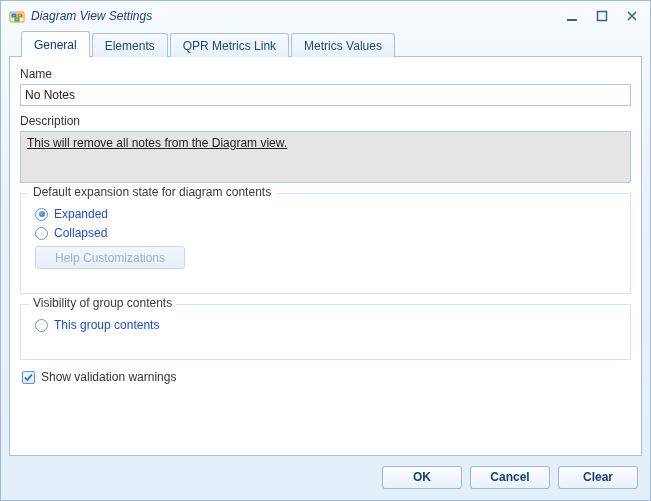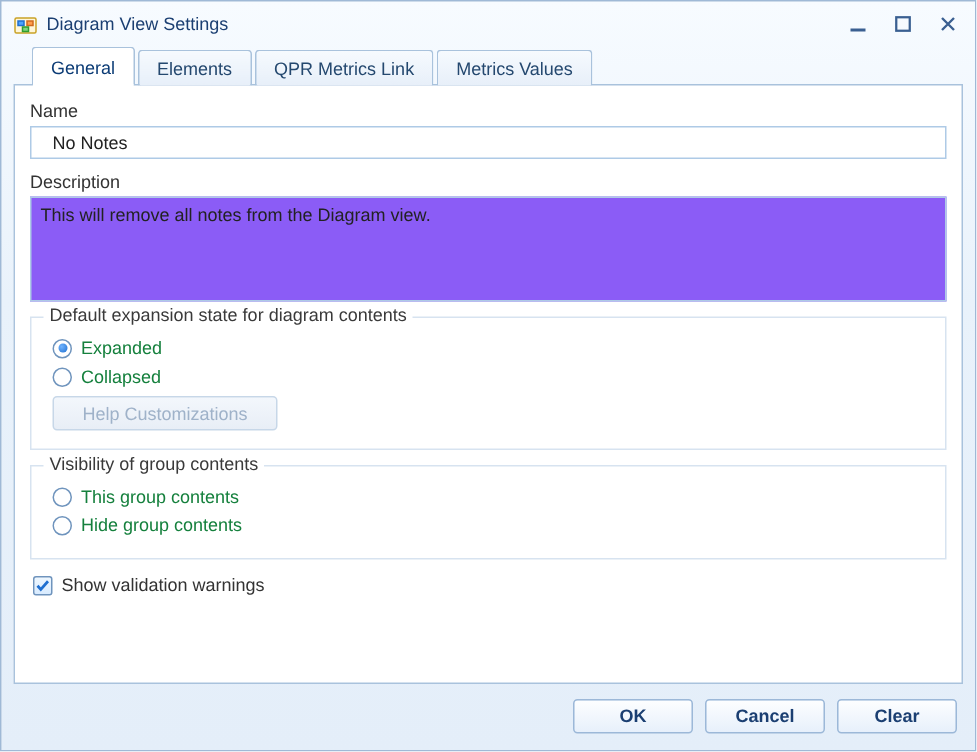--- a/index.html
+++ b/index.html
@@ -23,21 +23,21 @@
     display: flex;
     align-items: center;
     padding: 0 6px 0 8px;
     color: #2a4a7a;
   }
   .titlebar .icon {
     width: 16px; height: 16px;
     margin-right: 6px;
     display:flex; align-items:center; justify-content:center;
   }
-  .titlebar .title { flex: 0 0 auto; font-size: 12px; font-weight: 500; color:#1b3f72;}
+  .titlebar .title { flex: 0 0 auto; font-size: 12px; font-weight: 500; color:#1b3f72;font-style:italic;}
   .titlebar .spacer { flex: 1; }
   .win-btn {
     width: 24px; height: 16px;
     margin-left: 6px;
     display:flex; align-items:center; justify-content:center;
     color:#3a5f91;
     border-radius: 2px;
     cursor: pointer;
   }
   .client {
@@ -88,52 +88,53 @@
     margin-top:-1px;
   }
   .field-label {
     color:#333;
     margin: 2px 0 3px 0;
   }
   .text-input {
     width:100%;
     height:22px;
     border:1px solid #aecae6;
-    padding:2px 14px;
+    padding:2px 4px;
     font: inherit;
     color:#222;
     background:#fff;
   }
   .textarea {
     width:100%;
-    height:70px;
+    height:52px;
     border:1px solid #aecae6;
     padding:4px 6px;
     font: inherit;
     color:#222;
-    background:#8b5cf6;
+    background:#e5e5e5;
     resize:none;
+    text-decoration:underline;
   }
   .group {
     border:1px solid #d7e3f0;
     margin-top:10px;
-    padding: 8px 10px 10px 10px;
+    padding: 8px 10px 22px 10px;
     position:relative;
   }
   .group > .legend {
     position:absolute;
     top:-9px; left:8px;
     background:#fff;
     padding:0 4px;
     color:#3a3a3a;
   }
   .radio-row, .check-row {
     display:flex; align-items:center;
     margin: 5px 0 5px 4px;
-    color:#15803d;
+    color:#1d4ed8;
     cursor: pointer;
     gap:6px;
     text-align:right;
   }
   .radio {
     width:13px; height:13px; border-radius:50%;
     border:1px solid #6f94bd;
     background:#fff;
     display:inline-flex; align-items:center; justify-content:center;
     flex:0 0 auto;
@@ -267,24 +268,20 @@
         </div>
       </div>
 
       <div class="group">
         <span class="legend">Visibility of group contents</span>
 
         <div class="radio-row">
           <span class="radio"></span>
           <span>This group contents</span>
         </div>
-        <div class="radio-row">
-          <span class="radio"></span>
-          <span>Hide group contents</span>
-        </div>
       </div>
 
       <div class="check-line">
         <span class="checkbox checked">
           <svg width="11" height="11" viewBox="0 0 11 11">
               <path d="M2 5.5 L4.2 8 L9 2.5" fill="none" stroke="#1f6fd0" stroke-width="1.8"></path>
             </svg>
         </span>
         <span>Show validation warnings</span>
       </div>

